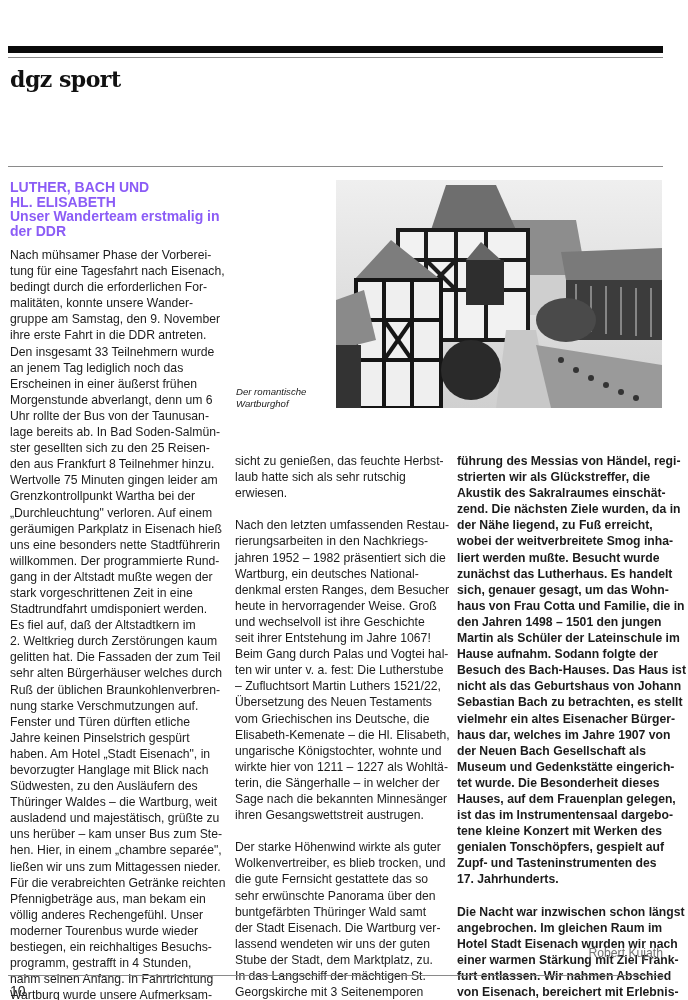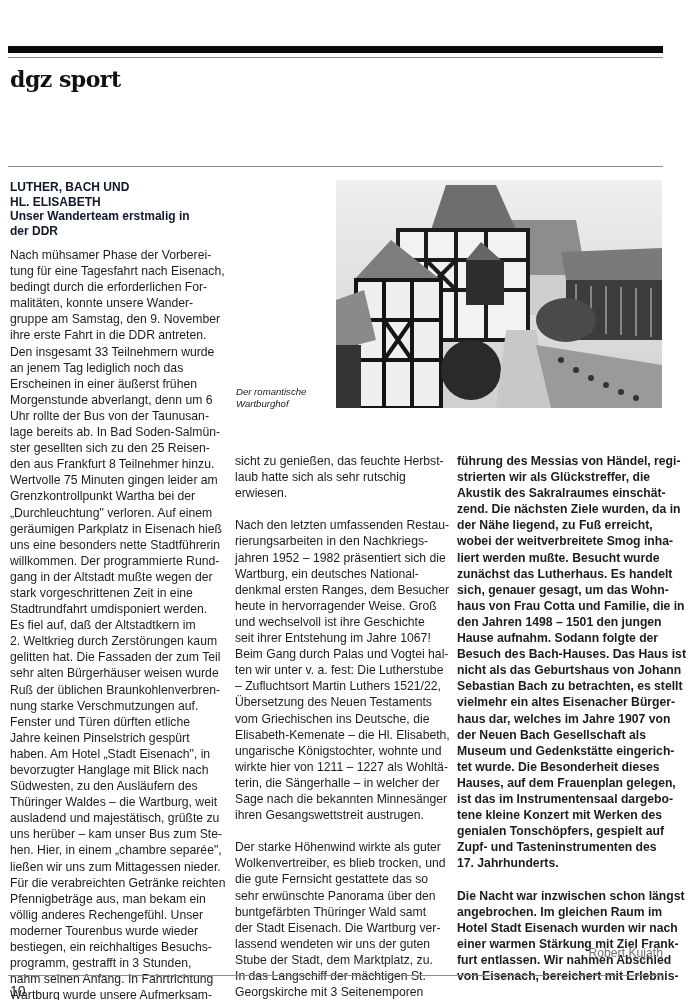--- a/index.html
+++ b/index.html
@@ -3,22 +3,22 @@
 <meta charset="utf-8">
 <style>
   html, body { margin:0; padding:0; background:#ffffff; }
   body { width:688px; height:1000px; position:relative; overflow:hidden; color:#1a1a1a;
          font-family:"Liberation Sans", sans-serif; }
   .topbar { position:absolute; left:8px; top:46px; width:655px; height:7px; background:#0a0a0a; }
   .topline { position:absolute; left:8px; top:57px; width:655px; height:1px; background:#8a8a8a; }
   .section-title { position:absolute; left:10px; top:66px; font-family:"DejaVu Serif", serif;
          font-weight:bold; font-size:22px; letter-spacing:-0.5px; color:#111; }
   .rule-top { position:absolute; left:8px; top:166px; width:655px; height:1px; background:#8a8a8a; }
-  .headline { position:absolute; left:10px; top:180px; width:220px; font-weight:bold; font-size:12px;
-         line-height:14.5px; color:#0f172a; }
+  .headline { position:absolute; left:10px; top:180px; width:220px; font-weight:bold; font-size:14px;
+         line-height:14.5px; color:#8b5cf6; }
   .headline div { white-space:nowrap; }
   .col { position:absolute; font-size:12.2px; line-height:16.1px; color:#1c1c1c; }
   .col .line { white-space:nowrap; display:block; height:16.1px; }
   .col .gap { display:block; height:16.1px; }
   #col1 { left:10px; top:247px; width:222px; }
   #col2 { left:235px; top:453px; width:222px; }
   #col3 { left:457px; top:453px; width:222px;font-weight:bold; }
   .caption { position:absolute; left:236px; top:386px; font-style:italic; font-size:9.6px; line-height:11.5px; color:#222; }
   .photo { position:absolute; left:336px; top:180px; width:326px; height:228px; background:#d9d9d9; overflow:hidden; }
   .signature { position:absolute; right:25px; top:946px; font-size:12.2px; color:#737373; }
@@ -136,39 +136,39 @@
     <span class="line">„Durchleuchtung" verloren. Auf einem</span>
     <span class="line">geräumigen Parkplatz in Eisenach hieß</span>
     <span class="line">uns eine besonders nette Stadtführerin</span>
     <span class="line">willkommen. Der programmierte Rund-</span>
     <span class="line">gang in der Altstadt mußte wegen der</span>
     <span class="line">stark vorgeschrittenen Zeit in eine</span>
     <span class="line">Stadtrundfahrt umdisponiert werden.</span>
     <span class="line">Es fiel auf, daß der Altstadtkern im</span>
     <span class="line">2. Weltkrieg durch Zerstörungen kaum</span>
     <span class="line">gelitten hat. Die Fassaden der zum Teil</span>
-    <span class="line">sehr alten Bürgerhäuser weisen wurde</span>
+    <span class="line">sehr alten Bürgerhäuser welches durch</span>
     <span class="line">Ruß der üblichen Braunkohlenverbren-</span>
     <span class="line">nung starke Verschmutzungen auf.</span>
     <span class="line">Fenster und Türen dürften etliche</span>
     <span class="line">Jahre keinen Pinselstrich gespürt</span>
     <span class="line">haben. Am Hotel „Stadt Eisenach", in</span>
     <span class="line">bevorzugter Hanglage mit Blick nach</span>
     <span class="line">Südwesten, zu den Ausläufern des</span>
     <span class="line">Thüringer Waldes – die Wartburg, weit</span>
     <span class="line">ausladend und majestätisch, grüßte zu</span>
     <span class="line">uns herüber – kam unser Bus zum Ste-</span>
     <span class="line">hen. Hier, in einem „chambre separée",</span>
     <span class="line">ließen wir uns zum Mittagessen nieder.</span>
     <span class="line">Für die verabreichten Getränke reichten</span>
     <span class="line">Pfennigbeträge aus, man bekam ein</span>
     <span class="line">völlig anderes Rechengefühl. Unser</span>
     <span class="line">moderner Tourenbus wurde wieder</span>
     <span class="line">bestiegen, ein reichhaltiges Besuchs-</span>
-    <span class="line">programm, gestrafft in 3 Stunden,</span>
+    <span class="line">programm, gestrafft in 4 Stunden,</span>
     <span class="line">nahm seinen Anfang. In Fahrtrichtung</span>
     <span class="line">Wartburg wurde unsere Aufmerksam-</span>
   </div>
 <div class="col" id="col2">
     <span class="line">sicht zu genießen, das feuchte Herbst-</span>
     <span class="line">laub hatte sich als sehr rutschig</span>
     <span class="line">erwiesen.</span>
     <span class="gap"></span>
     <span class="line">Nach den letzten umfassenden Restau-</span>
     <span class="line">rierungsarbeiten in den Nachkriegs-</span>
@@ -206,20 +206,21 @@
     <span class="line">strierten wir als Glückstreffer, die</span>
     <span class="line">Akustik des Sakralraumes einschät-</span>
     <span class="line">zend. Die nächsten Ziele wurden, da in</span>
     <span class="line">der Nähe liegend, zu Fuß erreicht,</span>
     <span class="line">wobei der weitverbreitete Smog inha-</span>
     <span class="line">liert werden mußte. Besucht wurde</span>
     <span class="line">zunächst das Lutherhaus. Es handelt</span>
     <span class="line">sich, genauer gesagt, um das Wohn-</span>
     <span class="line">haus von Frau Cotta und Familie, die in</span>
     <span class="line">den Jahren 1498 – 1501 den jungen</span>
+    <span class="line">Martin als Schüler der Lateinschule im</span>
     <span class="line">Hause aufnahm. Sodann folgte der</span>
     <span class="line">Besuch des Bach-Hauses. Das Haus ist</span>
     <span class="line">nicht als das Geburtshaus von Johann</span>
     <span class="line">Sebastian Bach zu betrachten, es stellt</span>
     <span class="line">vielmehr ein altes Eisenacher Bürger-</span>
     <span class="line">haus dar, welches im Jahre 1907 von</span>
     <span class="line">der Neuen Bach Gesellschaft als</span>
     <span class="line">Museum und Gedenkstätte eingerich-</span>
     <span class="line">tet wurde. Die Besonderheit dieses</span>
     <span class="line">Hauses, auf dem Frauenplan gelegen,</span>

